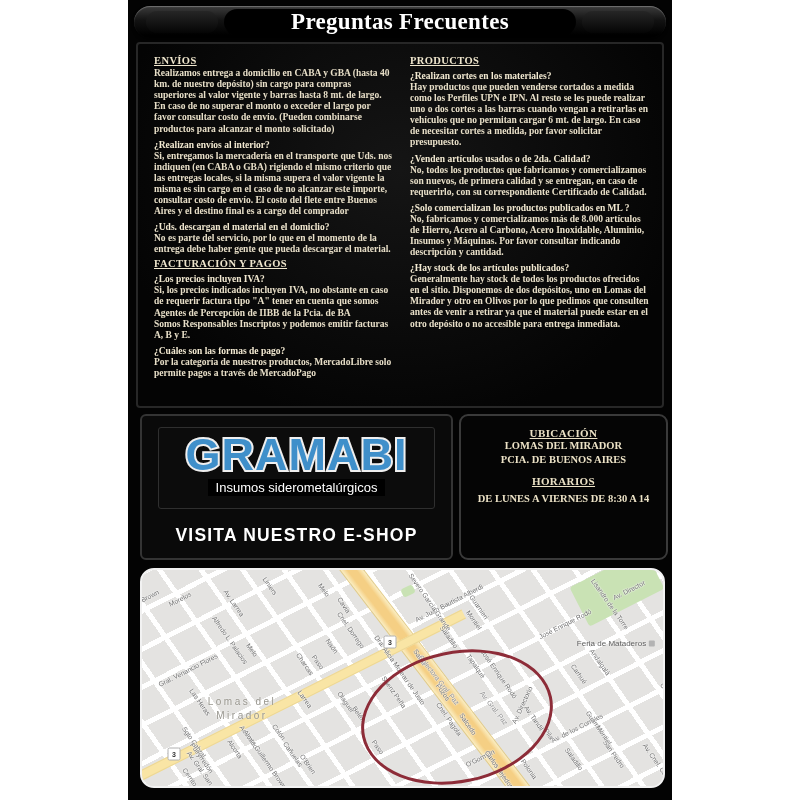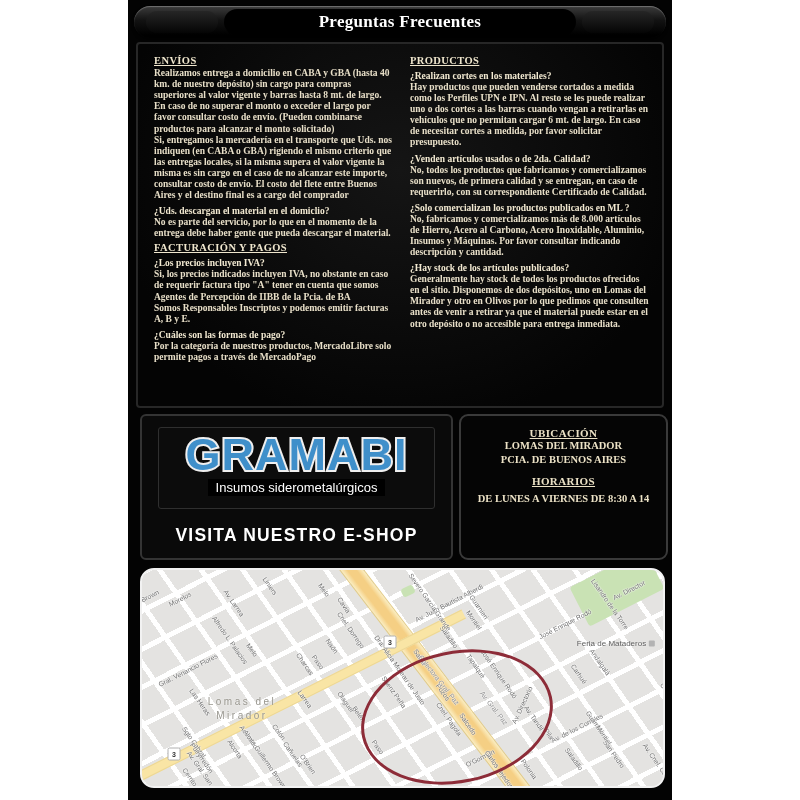--- a/index.html
+++ b/index.html
@@ -9,21 +9,21 @@
 
   
   .titlebar{position:absolute;left:6px;top:6px;width:532px;height:32px;border-radius:16px;
     background:linear-gradient(#3c3c3c,#121212 45%,#000 90%);
     box-shadow:inset 0 1px 1px rgba(255,255,255,.28), 0 2px 3px rgba(0,0,0,.7);}
   .cap{position:absolute;top:5px;width:72px;height:22px;border-radius:11px;
     background:linear-gradient(#262626,#050505);}
   .cap.left{left:12px}.cap.right{right:12px}
   .title-pill{position:absolute;left:90px;right:90px;top:3px;bottom:3px;background:#000;
     border-radius:13px;display:flex;align-items:center;justify-content:center;}
-  .title-text{color:#ffffff;font-weight:bold;font-size:17px;letter-spacing:.3px;}
+  .title-text{color:#ffffff;font-weight:bold;font-size:23px;letter-spacing:.3px;}
 
   
   .faq{position:absolute;left:8px;top:42px;width:528px;height:366px;box-sizing:border-box;
     border:2px solid #272727;border-radius:4px;
     background:radial-gradient(ellipse at 50% 35%, #151515, #040404 78%);
     padding:8px 12px 6px 16px;display:flex;gap:16px;}
   .faq-col{flex:1;min-width:0;}
   .sec-h{color:#efe6cd;font-size:10.5px;font-weight:bold;text-decoration:underline;
     letter-spacing:.4px;margin:3px 0 2px;}
   .q{color:#f2e9d1;font-size:9.5px;font-weight:bold;margin-top:5px;line-height:1.15;}
@@ -91,20 +91,21 @@
       <div class="cap right"></div>
       <div class="title-pill">
         <span class="title-text">Preguntas Frecuentes</span>
       </div>
     </div>
 
     <div class="faq">
       <div class="faq-col">
           <div class="sec-h">ENVÍOS</div>
           <div class="a">Realizamos entrega a domicilio en CABA y GBA (hasta 40 km. de nuestro depósito) sin cargo para compras superiores al valor vigente y barras hasta 8 mt. de largo. En caso de no superar el monto o exceder el largo por favor consultar costo de envío. (Pueden combinarse productos para alcanzar el monto solicitado)</div>
+          <div class="q">¿Realizan envíos al interior?</div>
           <div class="a">Si, entregamos la mercadería en el transporte que Uds. nos indiquen (en CABA o GBA) rigiendo el mismo criterio que las entregas locales, si la misma supera el valor vigente la misma es sin cargo en el caso de no alcanzar este importe, consultar costo de envío. El costo del flete entre Buenos Aires y el destino final es a cargo del comprador</div>
           <div class="q">¿Uds. descargan el material en el domiclio?</div>
           <div class="a">No es parte del servicio, por lo que en el momento de la entrega debe haber gente que pueda descargar el material.</div>
           <div class="sec-h">FACTURACIÓN Y PAGOS</div>
           <div class="q">¿Los precios incluyen IVA?</div>
           <div class="a">Si, los precios indicados incluyen IVA, no obstante en caso de requerir factura tipo "A" tener en cuenta que somos Agentes de Percepción de IIBB de la Pcia. de BA</div>
           <div class="a">Somos Responsables Inscriptos y podemos emitir facturas A, B y E.</div>
           <div class="q">¿Cuáles son las formas de pago?</div>
           <div class="a">Por la categoría de nuestros productos, MercadoLibre solo permite pagos a través de MercadoPago</div>
         </div>

